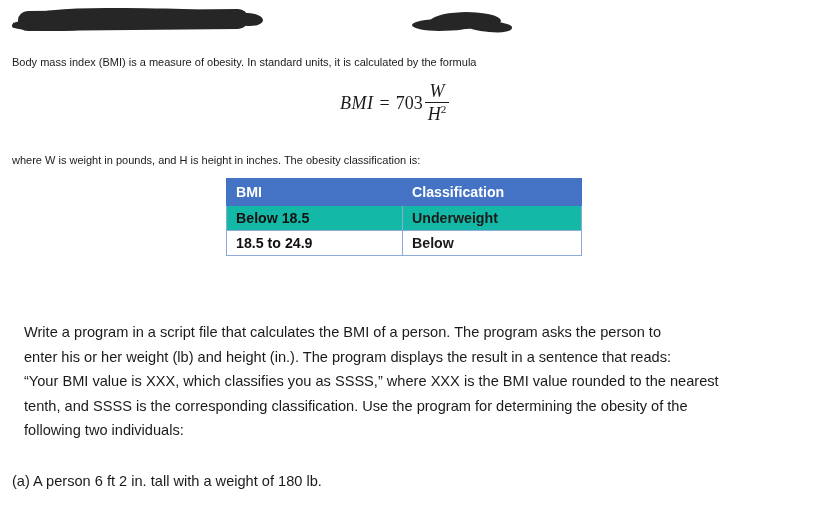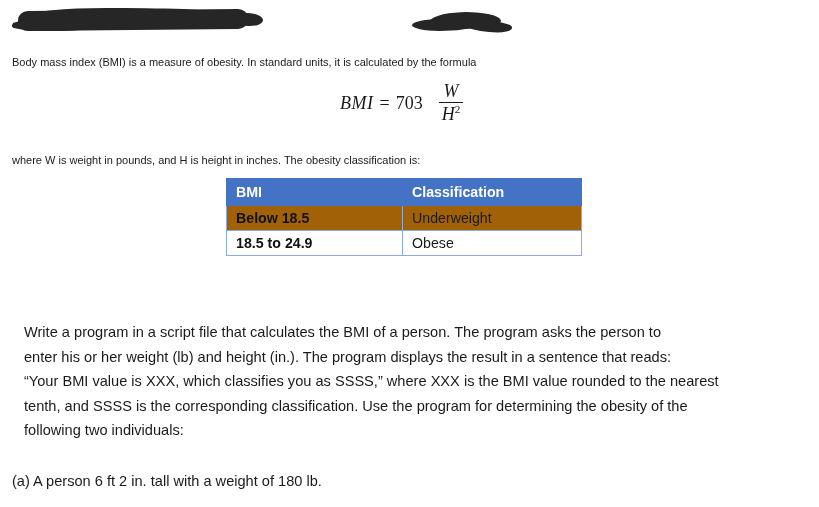--- a/index.html
+++ b/index.html
@@ -142,21 +142,21 @@
   .formula .lhs {
     font-style: italic;
     letter-spacing: 0.5px;
   }
   .formula .eq {
     margin: 0 6px;
     font-style: normal;
   }
   .formula .coef {
     font-style: normal;
-    margin-right: 16px;
+    margin-right: 2px;
   }
   .frac {
     display: inline-flex;
     flex-direction: column;
     align-items: center;
     vertical-align: middle;
     line-height: 1.05;
   }
   .frac .num {
     font-style: italic;
@@ -199,28 +199,28 @@
   .bmi-table col.c1 { width: 176px; }
   .bmi-table col.c2 { width: 179px; }
   .bmi-table thead th {
     background: #4472C4;
     color: #ffffff;
     font-weight: bold;
     border-color: #4472C4;
     height: 22px;
   }
   .bmi-table tbody tr.shade td {
-    background: #a16207;
+    background: #14b8a6;
   }
   .bmi-table tbody tr td:first-child {
     font-weight: bold;
     color: #111111;
   }
   .bmi-table tbody tr td:last-child {
-    font-weight: normal;
+    font-weight: bold;
     color: #1a1a1a;
   }
 </style>
 </head>
 <body>
 
 <div class="title-row">
   <div class="title-text">, Program with Condition</div>
   <div class="redaction redact-main"></div>
   <div class="redaction redact-main2"></div>
@@ -257,21 +257,21 @@
       <th>Classification</th>
     </tr>
   </thead>
   <tbody>
     <tr class="shade">
       <td>Below 18.5</td>
       <td>Underweight</td>
     </tr>
     <tr>
       <td>18.5 to 24.9</td>
-      <td>Obese</td>
+      <td>Below</td>
     </tr>
   </tbody>
 </table>
 
 <div class="block-body">
   <p>Write a program in a script file that calculates the BMI of a person. The program asks the person to</p>
   <p>enter his or her weight (lb) and height (in.). The program displays the result in a sentence that reads:</p>
   <p>“Your BMI value is XXX, which classifies you as SSSS,” where XXX is the BMI value rounded to the nearest</p>
   <p>tenth, and SSSS is the corresponding classification. Use the program for determining the obesity of the</p>
   <p>following two individuals:</p>

